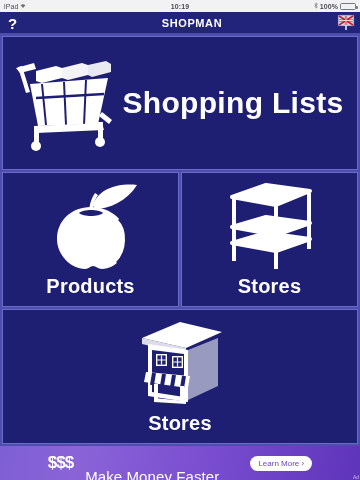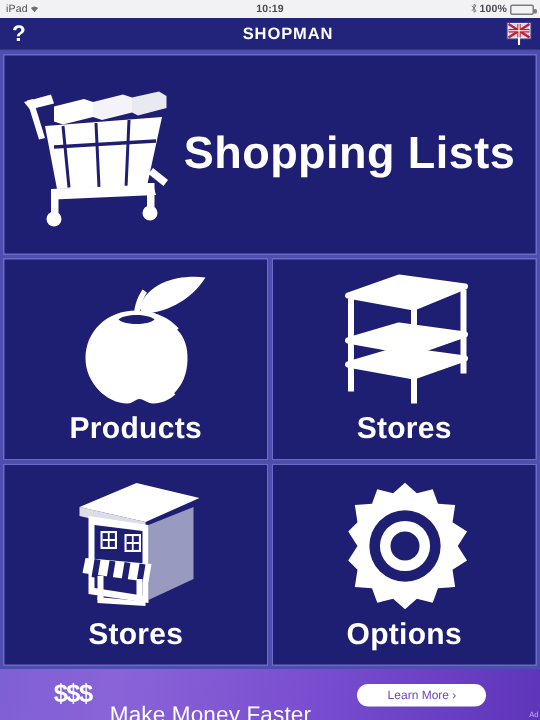--- a/index.html
+++ b/index.html
@@ -211,21 +211,21 @@
   .ad-text {
     color: #ffffff;
     font-size: 15px;
     letter-spacing: 0.1px;
     margin-top: 26px;
   }
   .ad-cta {
     background: #ffffff;
     color: #6b45c8;
     font-size: 8px;
-    padding: 3px 20px;
+    padding: 3px 8px;
     border-radius: 9px;
     white-space: nowrap;
     cursor: pointer;
     margin-left: 19px;
   }
   .ad-badge {
     position: absolute;
     right: 1px; bottom: 0px;
     font-size: 5px;
     color: #c9b6ea;
@@ -391,35 +391,20 @@
 
               <rect x="24" y="64" width="4" height="16"></rect>
               <rect x="50" y="66" width="4" height="16"></rect>
               <path d="M24 78 L56 81 L56 84 L24 82 Z"></path>
             </g>
           </svg>
         </div>
         <div class="tile-label">Stores</div>
       </div>
 
-      <div class="tile tile-half">
-        <div class="tile-icon">
-          <svg width="92" height="88" viewBox="0 0 100 100">
-            <g fill="#ffffff">
-              <path d="M50 2
-                L59 10 L71 7 L75 18 L88 19 L86 32 L97 39 L90 50 L97 61 L86 68 L88 81 L75 82 L71 93 L59 90 L50 98
-                L41 90 L29 93 L25 82 L12 81 L14 68 L7 61 L14 50 L7 39 L14 32 L12 19 L25 18 L29 7 L41 10 Z"></path>
-              <circle cx="50" cy="50" r="27" fill="#1e1f72"></circle>
-              <circle cx="50" cy="50" r="19" fill="#ffffff"></circle>
-              <circle cx="50" cy="50" r="11" fill="#1e1f72"></circle>
-            </g>
-          </svg>
-        </div>
-        <div class="tile-label">Options</div>
-      </div>
 
     </div>
   </div>
 
   <div class="ad">
     <span class="ad-money">$$$</span>
     <span class="ad-text">Make Money Faster</span>
     <span class="ad-cta">Learn More ›</span>
     <span class="ad-badge">Ad</span>
   </div>

